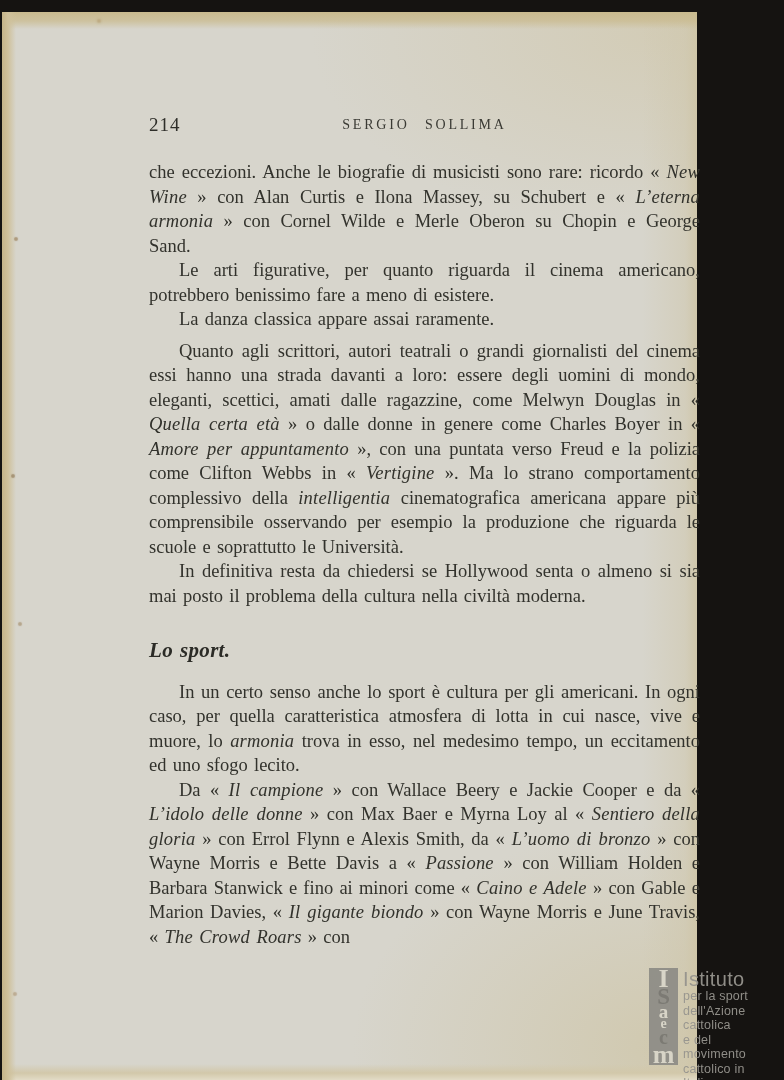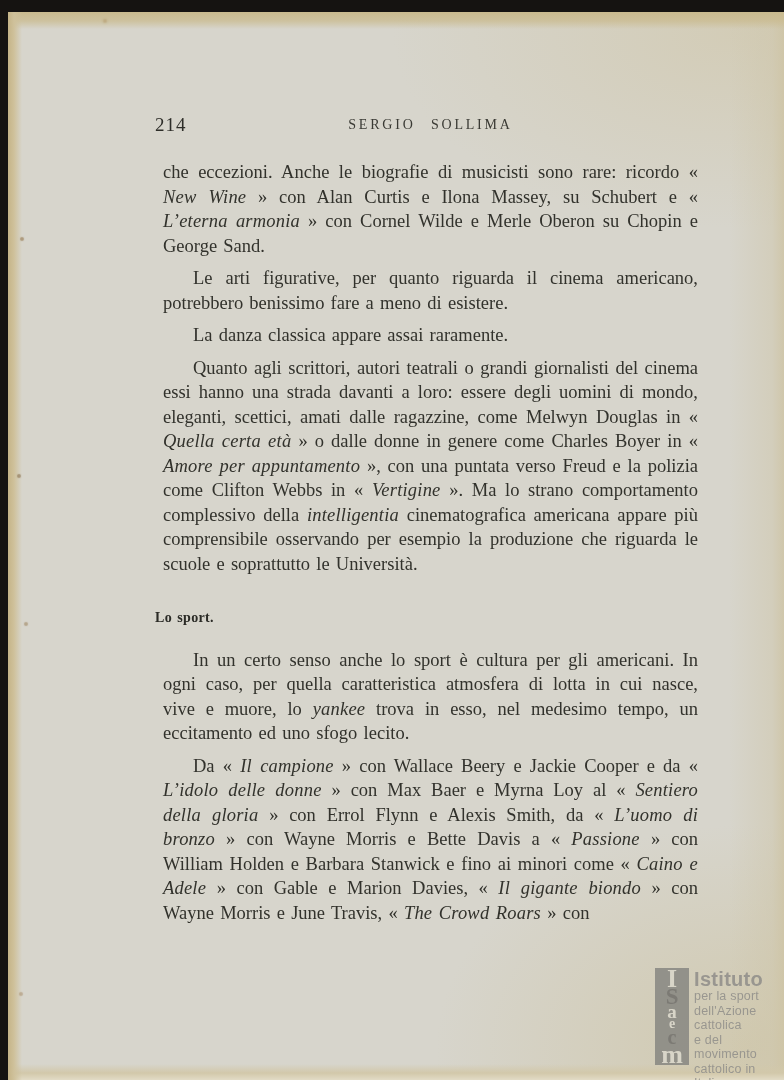--- a/index.html
+++ b/index.html
@@ -2,21 +2,21 @@
 <html style="--paper: #d7d5cc; --frame: #151311; --ink: #32322c; --watermark: #8d8c86; --tan: #c9ba92;"><head>
 <meta charset="utf-8">
 <style>
   :root{
     --paper:#d7d5cc; --frame:#151311; --ink:#32322c; --wm:#8d8c86;
   }
   html,body{margin:0;padding:0;}
   body{width:784px;height:1080px;overflow:hidden;background:var(--frame);}
   .scan{position:relative;width:784px;height:1080px;background:var(--frame);
         font-family:"Liberation Serif",serif;}
-  .paper{position:absolute;left:8px;top:12px;width:776px;height:1068px;
+  .paper{position:absolute;left:2px;top:12px;width:695px;height:1068px;
     background:
       linear-gradient(90deg,#c5b488 0px,#cfc19b 6px,rgba(205,190,150,0) 14px),
       linear-gradient(180deg,#c9ba8f 0px,rgba(202,187,144,.75) 9px,rgba(202,187,144,0) 17px),
       linear-gradient(0deg,#e2dbc6 0px,#d2c8aa 7px,rgba(211,201,172,0) 16px),
       linear-gradient(270deg,rgba(206,196,165,.85) 0px,rgba(206,197,168,.45) 12px,rgba(206,197,168,0) 55px),
       radial-gradient(ellipse 430px 310px at 95% 97%,rgba(203,191,152,.55),rgba(203,191,152,0) 72%),
       radial-gradient(ellipse 520px 300px at 93% 2%,rgba(206,194,158,.45),rgba(206,194,158,0) 65%),
       var(--paper);
   }
   .specks{position:absolute;left:0;top:0;width:4px;height:4px;border-radius:50%;
@@ -24,57 +24,58 @@
     box-shadow:12px 225px 1px rgba(139,106,60,.55), 9px 462px 1px rgba(120,90,50,.5),
                16px 610px 1px rgba(139,106,60,.45), 11px 980px 1px rgba(150,115,70,.4),
                95px 7px 2px rgba(170,140,90,.5);}
   .content{position:absolute;left:147px;top:100px;width:551px;color:var(--ink);}
   .page-head{position:relative;height:28px;}
   .page-num{position:absolute;left:0;top:2px;font-size:19px;letter-spacing:1px;color:#2e2e29;}
   .running{position:absolute;left:0;right:0;top:5px;text-align:center;
     font-size:14px;letter-spacing:2.8px;word-spacing:9px;color:#3a3a34;}
   .body-text{margin-top:20px;font-size:18.5px;line-height:24.5px;text-align:justify;
     word-spacing:1.6px;}
-  .body-text p{margin:8px;}
+  .body-text p{margin:0;}
   .body-text p.indent{text-indent:30px;}
   .body-text p.spaced{margin-top:7px;}
   .body-text i{letter-spacing:.2px;}
-  .section-heading{font-size:14px;line-height:24.5px;font-weight:bold;
-    margin:30px 0 17px 0;color:#2b2b26;letter-spacing:.3px;}
+  .section-heading{font-size:21px;line-height:24.5px;font-weight:bold;
+    margin:30px 0 17px 0;color:#2b2b26;letter-spacing:.3px;font-style:italic;}
   
   .watermark{position:absolute;left:647px;top:956px;display:flex;align-items:flex-start;}
   .wm-block{width:43px;height:97px;background:var(--wm);display:flex;flex-direction:column;
     align-items:center;justify-content:center;font-family:"Liberation Serif",serif;
     font-weight:bold;line-height:.74;opacity:.92;}
   .wm-block .light{color:#d9d6ca;}
   .wm-block .dim{color:#75746f;}
   .wm-text{margin-left:5px;font-family:"Liberation Sans",sans-serif;color:#96948e;
     line-height:1;opacity:.95;padding-top:1px;}
   .wm-text .line{font-size:12.5px;line-height:14.5px;letter-spacing:.2px;}
-  .wm-text .line.big{font-size:20px;line-height:20px;letter-spacing:.3px;font-weight:bold;}
+  .wm-text .line.big{font-size:20px;line-height:20px;letter-spacing:.3px;}
 </style>
 </head>
 <body>
 
 <div class="scan">
   <div class="paper">
     <div class="specks"></div>
 
     <div class="content">
       <div class="page-head">
         <span class="page-num">214</span>
         <span class="running">SERGIO SOLLIMA</span>
       </div>
       <div class="body-text" id="body-text">
           <p class=""><span>che eccezioni. Anche le biografie di musicisti sono rare: ricordo « </span><i>New Wine</i><span> » con Alan Curtis e Ilona Massey, su Schubert e « </span><i>L’eterna armonia</i><span> » con Cornel Wilde e Merle Oberon su Chopin e George Sand.</span></p>
           <p class="indent"><span>Le arti figurative, per quanto riguarda il cinema americano, potrebbero benissimo fare a meno di esistere.</span></p>
           <p class="indent"><span>La danza classica appare assai raramente.</span></p>
           <p class="indent spaced"><span>Quanto agli scrittori, autori teatrali o grandi giornalisti del cinema essi hanno una strada davanti a loro: essere degli uomini di mondo, eleganti, scettici, amati dalle ragazzine, come Melwyn Douglas in « </span><i>Quella certa età</i><span> » o dalle donne in genere come Charles Boyer in « </span><i>Amore per appuntamento</i><span> », con una puntata verso Freud e la polizia come Clifton Webbs in « </span><i>Vertigine</i><span> ». Ma lo strano comportamento complessivo della </span><i>intelligentia</i><span> cinematografica americana appare più comprensibile osservando per esempio la produzione che riguarda le scuole e soprattutto le Università.</span></p>
+          <p class="indent"><span>In definitiva resta da chiedersi se Hollywood senta o almeno si sia mai posto il problema della cultura nella civiltà moderna.</span></p>
           <h2 class="section-heading">Lo sport.</h2>
-          <p class="indent"><span>In un certo senso anche lo sport è cultura per gli americani. In ogni caso, per quella caratteristica atmosfera di lotta in cui nasce, vive e muore, lo </span><i>yankee</i><span> trova in esso, nel medesimo tempo, un eccitamento ed uno sfogo lecito.</span></p>
+          <p class="indent"><span>In un certo senso anche lo sport è cultura per gli americani. In ogni caso, per quella caratteristica atmosfera di lotta in cui nasce, vive e muore, lo </span><i>armonia</i><span> trova in esso, nel medesimo tempo, un eccitamento ed uno sfogo lecito.</span></p>
           <p class="indent"><span>Da « </span><i>Il campione</i><span> » con Wallace Beery e Jackie Cooper e da « </span><i>L’idolo delle donne</i><span> » con Max Baer e Myrna Loy al « </span><i>Sentiero della gloria</i><span> » con Errol Flynn e Alexis Smith, da « </span><i>L’uomo di bronzo</i><span> » con Wayne Morris e Bette Davis a « </span><i>Passione</i><span> » con William Holden e Barbara Stanwick e fino ai minori come « </span><i>Caino e Adele</i><span> » con Gable e Marion Davies, « </span><i>Il gigante biondo</i><span> » con Wayne Morris e June Travis, « </span><i>The Crowd Roars</i><span> » con</span></p>
         </div>
     </div>
 
     <div class="watermark">
       <div class="wm-block" id="wm-block">
           <span class="light" style="font-size: 26px;">I</span>
           <span class="dim" style="font-size: 23px;">S</span>
           <span class="light" style="font-size: 19px;">a</span>
           <span class="light" style="font-size: 14px;">e</span>

